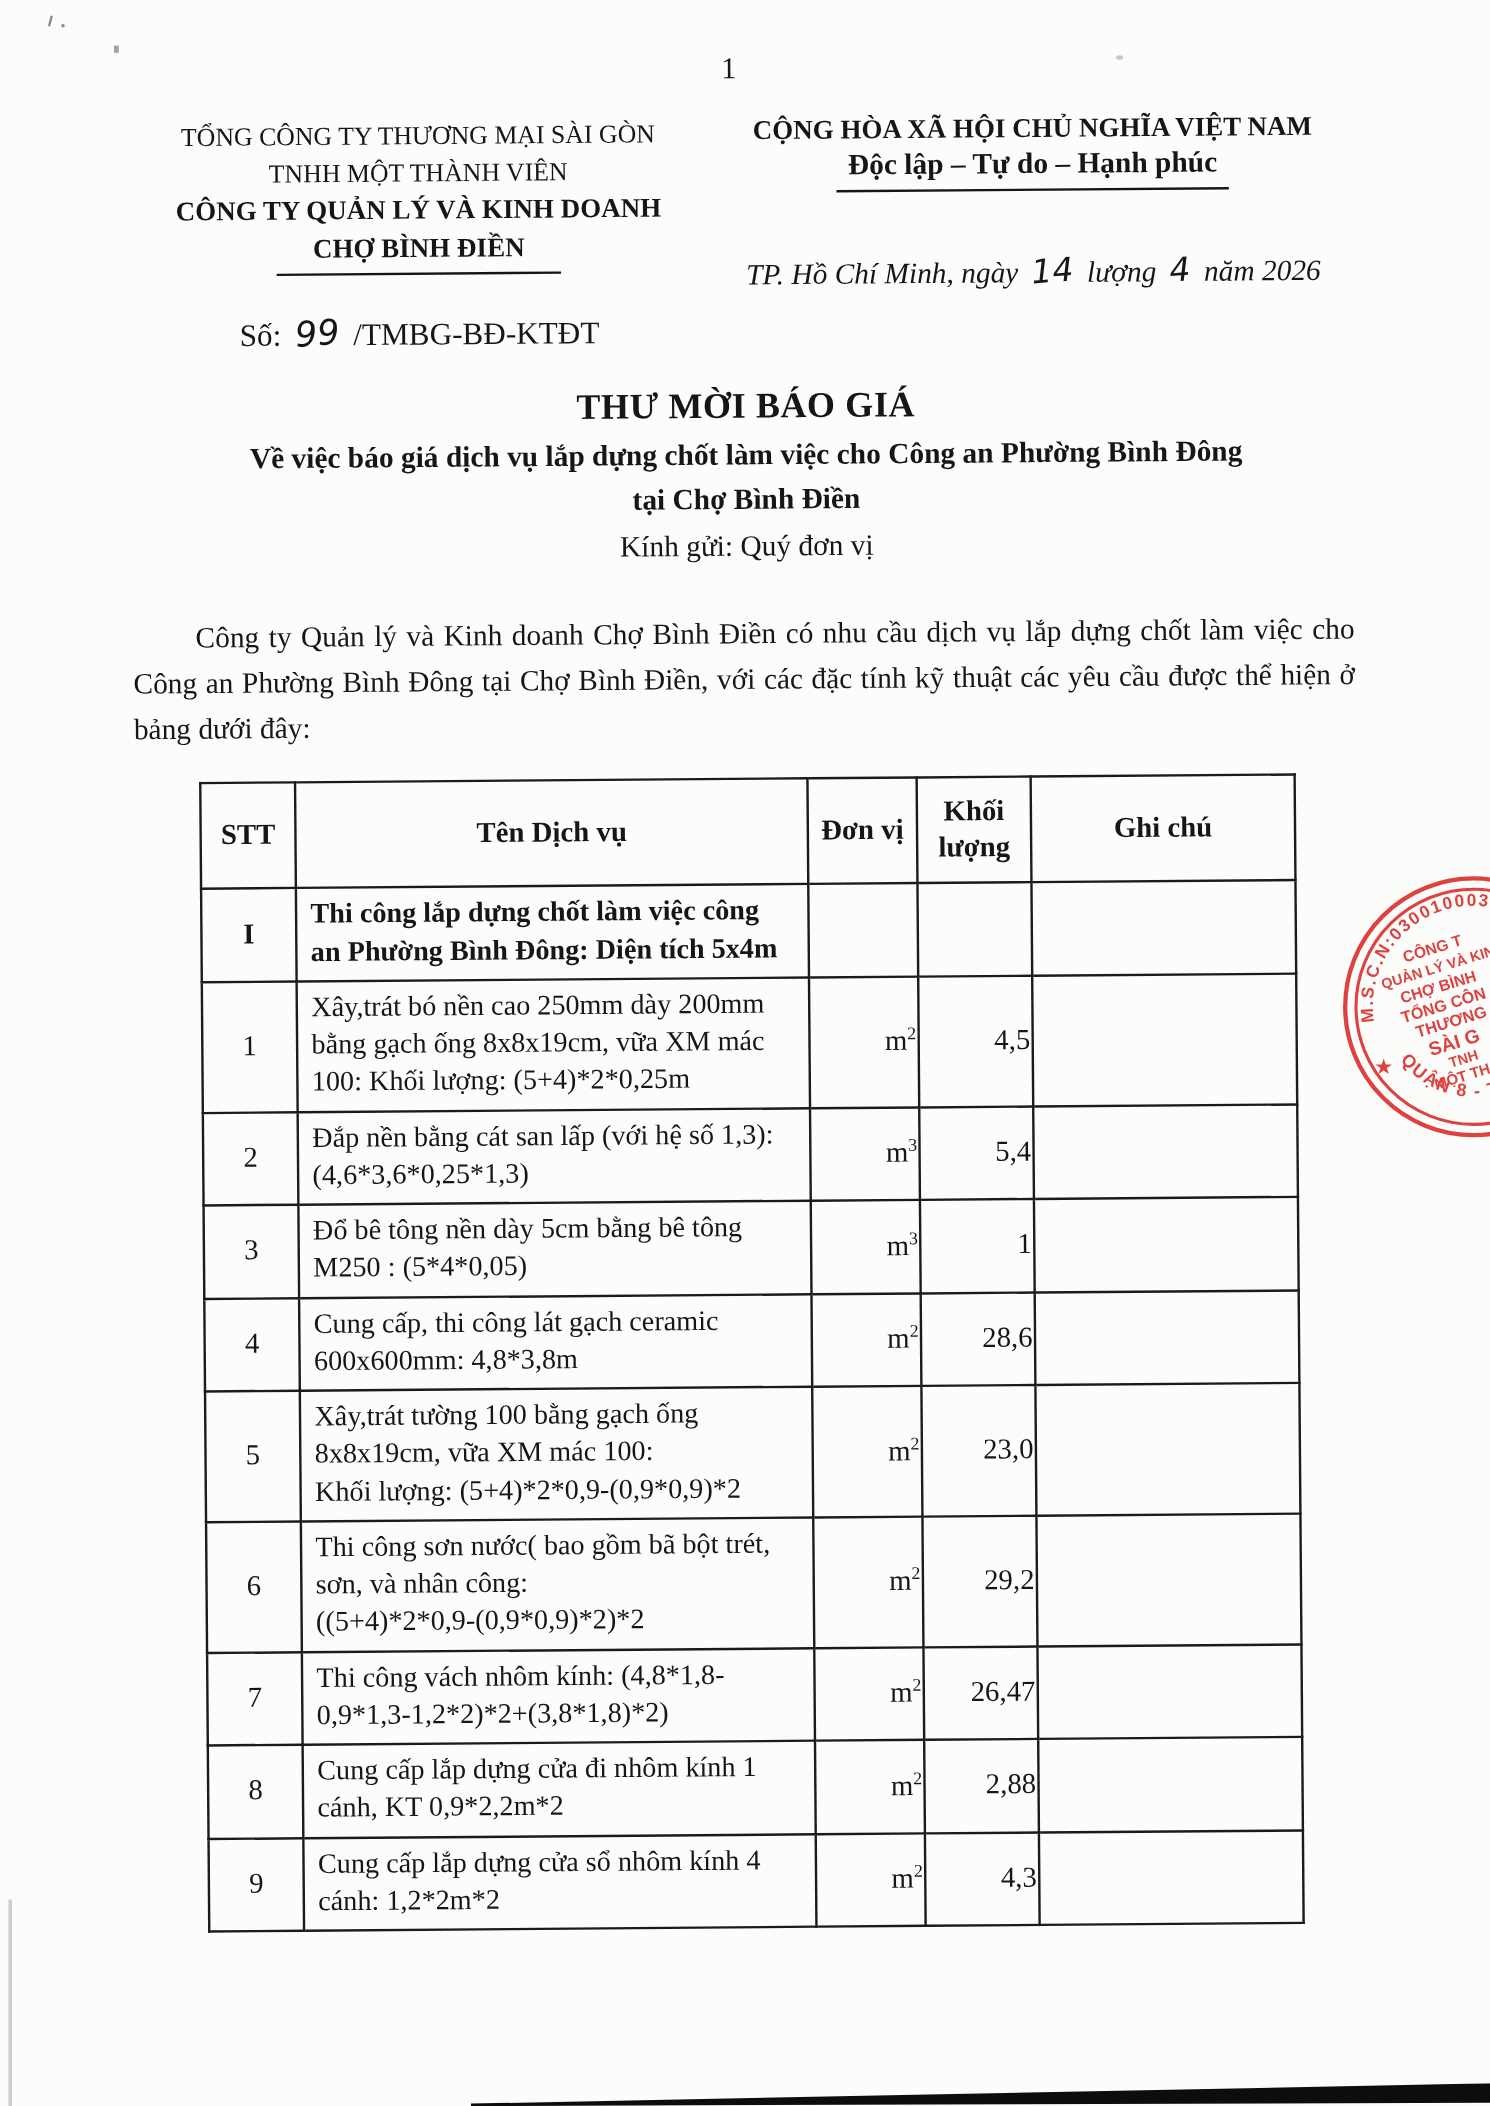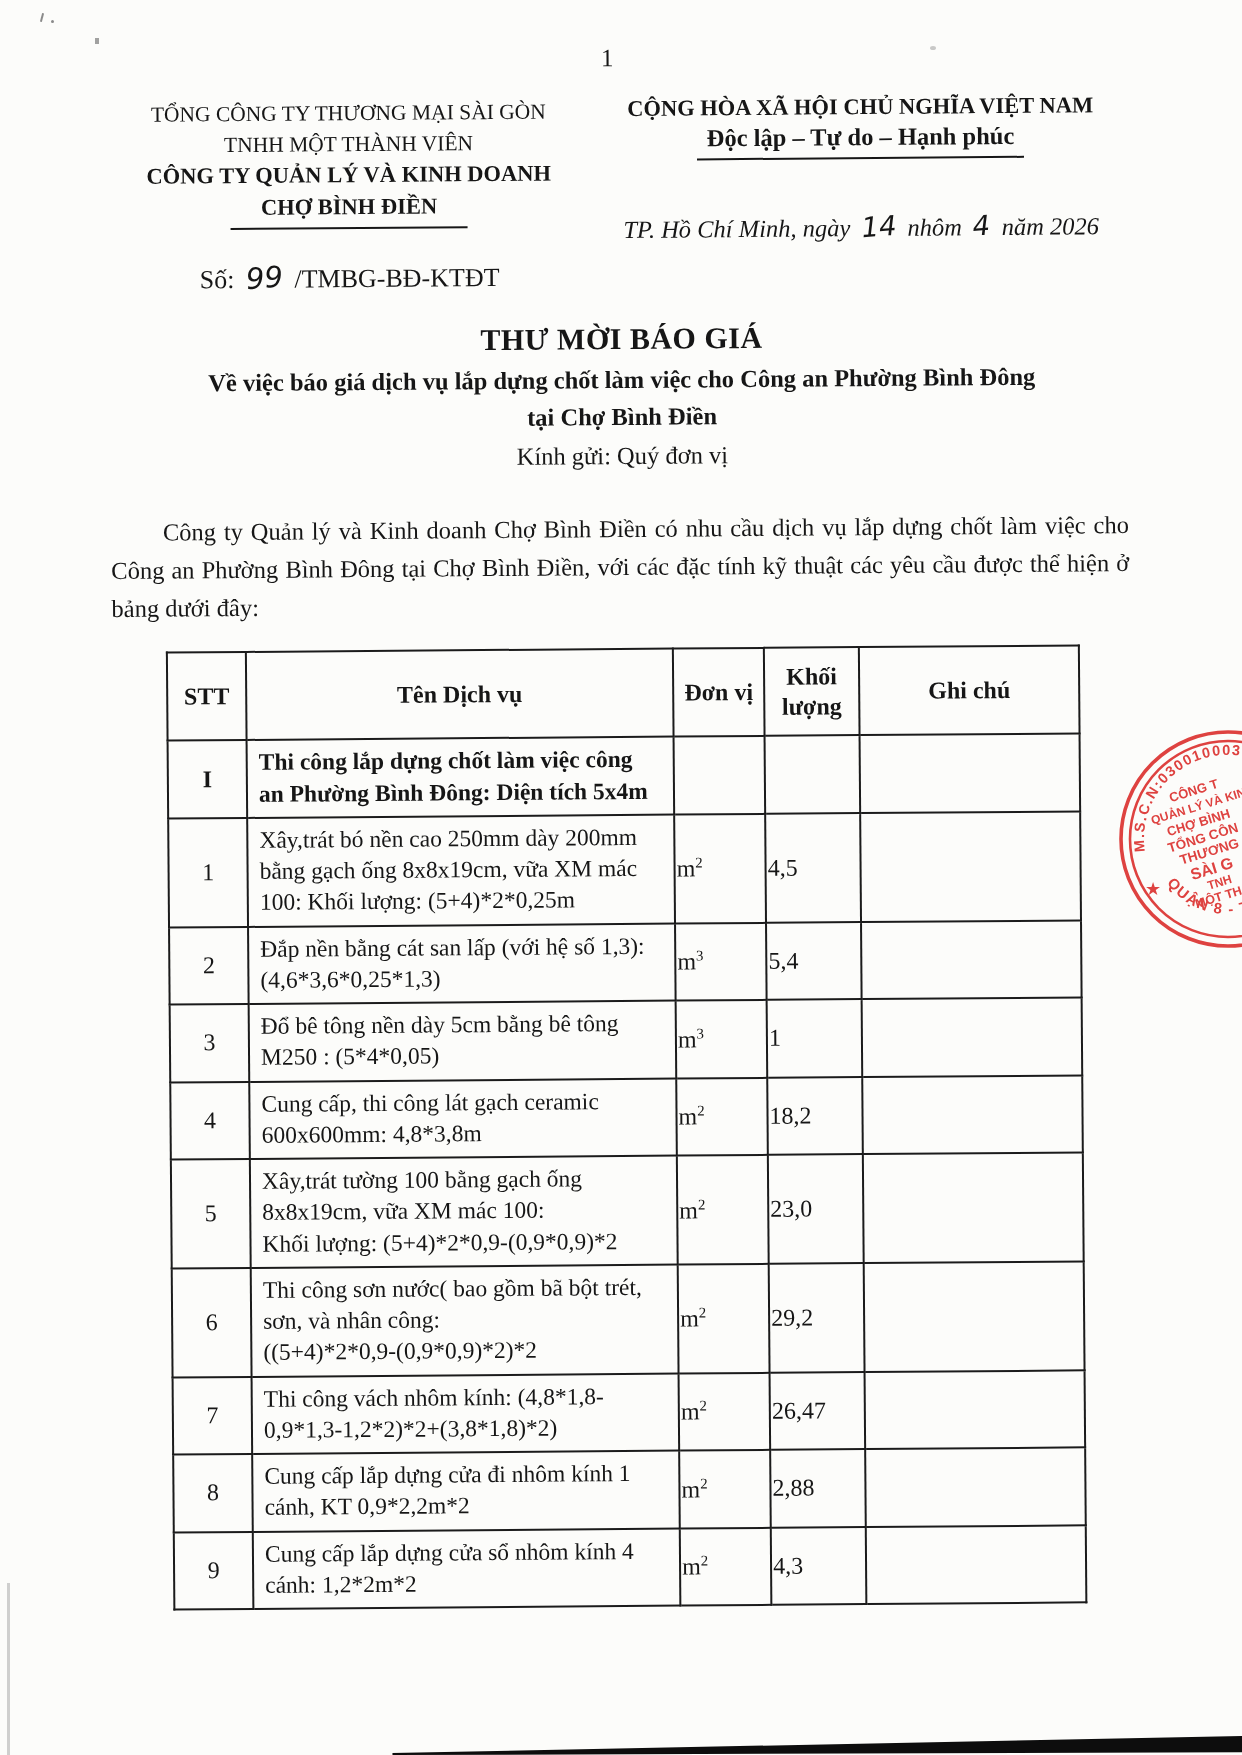--- a/index.html
+++ b/index.html
@@ -30,21 +30,21 @@
   .doc-subtitle { text-align:center; font-weight:bold; font-size:24.5px; margin-top:6px; line-height:1.5; }
   .salutation { text-align:center; font-size:24.5px; margin-top:6px; }
   .intro { margin-top:40px; margin-right:6px; font-size:24.5px; line-height:1.56;
            text-align:justify; text-indent:52px; }
 
   table.svc { border-collapse:collapse; table-layout:fixed; width:912px; margin:24px 0 0 54px; }
   .svc th, .svc td { border:2.3px solid #1b1b1b; vertical-align:middle; }
   .svc th { font-size:24px; font-weight:bold; padding:13px 4px; line-height:1.25; }
   td.c-stt { text-align:center; font-size:24px; }
   td.c-name { font-size:23.5px; padding:6px 11px 7px; line-height:1.33; white-space:pre-line; }
-  td.c-unit, td.c-qty { text-align:left; font-size:24px; }
+  td.c-unit, td.c-qty { text-align:right; font-size:24px; }
   td.c-unit sup { font-size:.62em; }
   tr.row-bold td { font-weight:bold; }
 
   .stamp { position:absolute; left:1092px; top:703px; opacity:.93; }
   .st-arc { font-family:"Liberation Sans",sans-serif; font-weight:bold; fill:#dc3432;
             font-size:14.5px; letter-spacing:1.5px; }
   .st-arc2 { font-family:"Liberation Sans",sans-serif; font-weight:bold; fill:#dc3432;
              font-size:15px; letter-spacing:1.5px; }
   .st-star { font-size:18px; fill:#dc3432; }
   .st-line { font-family:"Liberation Sans",sans-serif; font-weight:bold; fill:#dc3432; }
@@ -77,21 +77,21 @@
           <span class="hand">99</span>
           <span>/TMBG-BĐ-KTĐT</span>
         </div>
       </div>
       <div class="nat">
         <div class="nat-l1">CỘNG HÒA XÃ HỘI CHỦ NGHĨA VIỆT NAM</div>
         <div class="nat-l2"><span>Độc lập – Tự do – Hạnh phúc</span></div>
         <div class="date-line">
           <span>TP. Hồ Chí Minh, ngày</span>
           <span class="hand">14</span>
-          <span>nhôm</span>
+          <span>lượng</span>
           <span class="hand">4</span>
           <span>năm 2026</span>
         </div>
       </div>
     </div>
 
     <div class="doc-title">THƯ MỜI BÁO GIÁ</div>
     <div class="doc-subtitle">
       <div>Về việc báo giá dịch vụ lắp dựng chốt làm việc cho Công an Phường Bình Đông</div>
       <div>tại Chợ Bình Điền</div>
@@ -147,21 +147,21 @@
       <td class="c-name">Đổ bê tông nền dày 5cm bằng bê tông M250 : (5*4*0,05)</td>
       <td class="c-unit">m<sup>3</sup></td>
       <td class="c-qty">1</td>
       <td class="c-note"></td>
     </tr>
 
     <tr>
       <td class="c-stt">4</td>
       <td class="c-name">Cung cấp, thi công lát gạch ceramic 600x600mm: 4,8*3,8m</td>
       <td class="c-unit">m<sup>2</sup></td>
-      <td class="c-qty">18,2</td>
+      <td class="c-qty">28,6</td>
       <td class="c-note"></td>
     </tr>
 
     <tr>
       <td class="c-stt">5</td>
       <td class="c-name">Xây,trát tường 100 bằng gạch ống
 8x8x19cm, vữa XM mác 100:
 Khối lượng: (5+4)*2*0,9-(0,9*0,9)*2</td>
       <td class="c-unit">m<sup>2</sup></td>
       <td class="c-qty">23,0</td>

